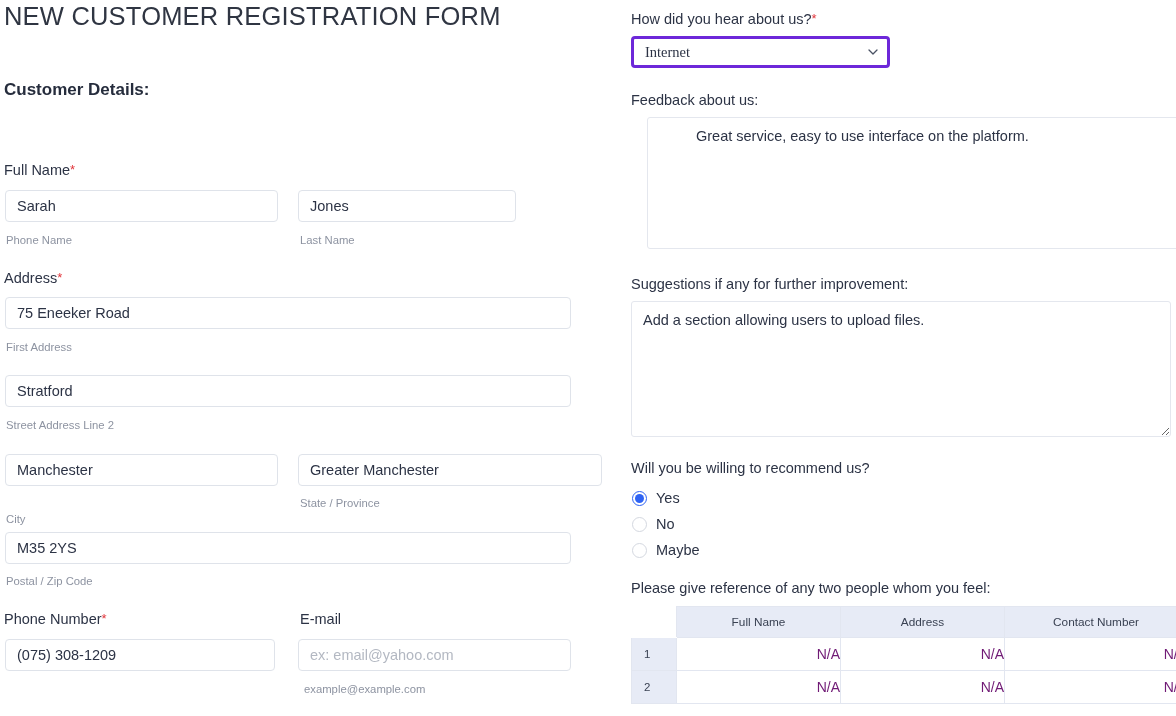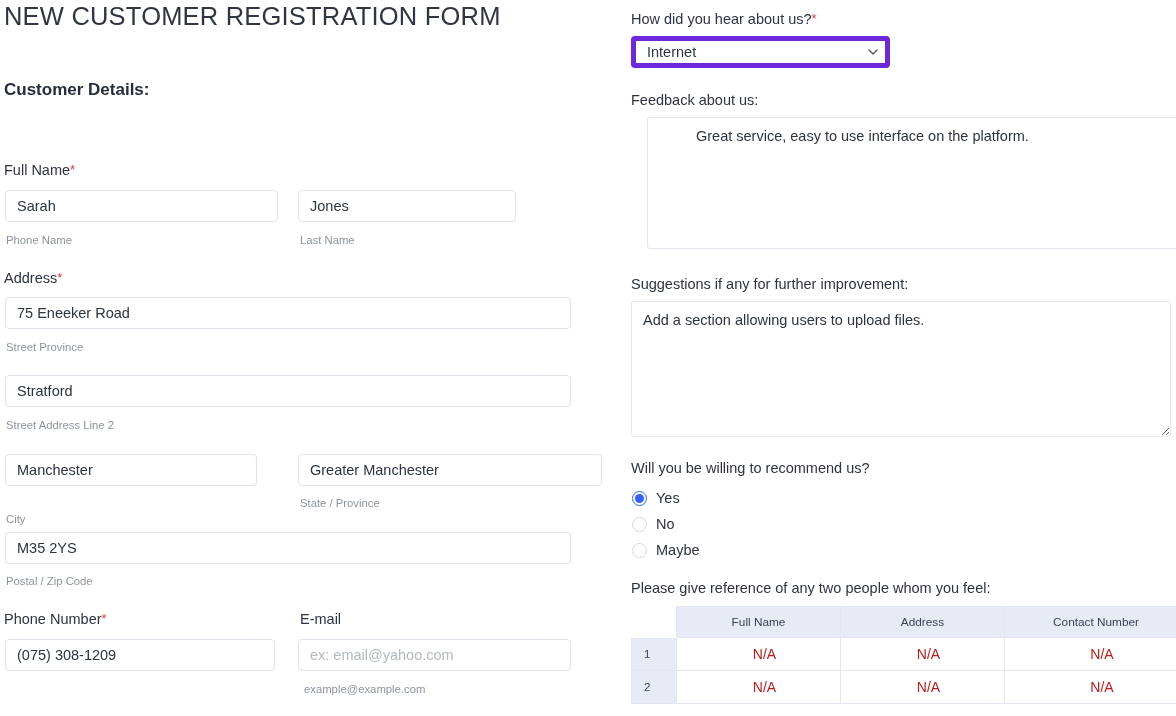--- a/index.html
+++ b/index.html
@@ -75,24 +75,24 @@
     color: #2c3345;
     padding: 15px 11px;
     outline: none;
   }
   .txt::placeholder { color: #b3b8c2; }
 
   select.sel {
     display: block;
     height: 32px;
     width: 259px;
-    border: 5px solid #6d28d9;
+    border: 3px solid #6d28d9;
     border-radius: 4px;
     background: #fff;
-    font-family: Liberation Sans, sans-serif;
+    font-family: Liberation Serif, serif;
     font-size: 14.5px;
     color: #2c3345;
     padding: 0 11px;
     outline: none;
     -webkit-appearance: none;
     -moz-appearance: none;
     appearance: none;
   }
   .sel-wrap { position: relative; width: 259px; }
   .sel-arrow {
@@ -176,22 +176,22 @@
     height: 33px;
     font-size: 11.5px;
     color: #3a4253;
     text-align: left;
     padding-left: 12px;
   }
   table.ref tbody td.cell {
     background: #ffffff;
     height: 33px;
     font-size: 14px;
-    color: #b91c1c;
-    text-align: center;
+    color: #701a75;
+    text-align: right;
     padding-left: 12px;
   }
 </style>
 </head>
 <body>
 
 <div class="page">
 
   <div class="col-left">
 
@@ -203,26 +203,26 @@
     </div>
     <input class="txt" style="position: absolute; left: 5px; top: 190px; width: 273px;" value="Sarah">
     <div class="sub-label" style="position:absolute; left:6px; top:234px;">Phone Name</div>
     <input class="txt" style="position: absolute; left: 298px; top: 190px; width: 218px;" value="Jones">
     <div class="sub-label" style="position:absolute; left:300px; top:234px;">Last Name</div>
 
     <div style="position:absolute; left:4px; top:269px;">
       <span class="field-label">Address</span><span class="req">*</span>
     </div>
     <input class="txt" style="position: absolute; left: 5px; top: 297px; width: 566px;" value="75 Eneeker Road">
-    <div class="sub-label" style="position:absolute; left:6px; top:341px;">Street Province</div>
+    <div class="sub-label" style="position:absolute; left:6px; top:341px;">First Address</div>
 
     <input class="txt" style="position: absolute; left: 5px; top: 375px; width: 566px;" value="Stratford">
     <div class="sub-label" style="position:absolute; left:6px; top:419px;">Street Address Line 2</div>
 
-    <input class="txt" style="position: absolute; left: 5px; top: 454px; width: 252px;" value="Manchester">
+    <input class="txt" style="position: absolute; left: 5px; top: 454px; width: 273px;" value="Manchester">
     <div class="sub-label" style="position:absolute; left:6px; top:513px;">City</div>
     <input class="txt" style="position: absolute; left: 298px; top: 454px; width: 304px;" value="Greater Manchester">
     <div class="sub-label" style="position:absolute; left:300px; top:497px;">State / Province</div>
 
     <input class="txt" style="position: absolute; left: 5px; top: 532px; width: 566px;" value="M35 2YS">
     <div class="sub-label" style="position:absolute; left:6px; top:575px;">Postal / Zip Code</div>
 
     <div style="position:absolute; left:4px; top:610px;">
       <span class="field-label">Phone Number</span><span class="req">*</span>
     </div>

